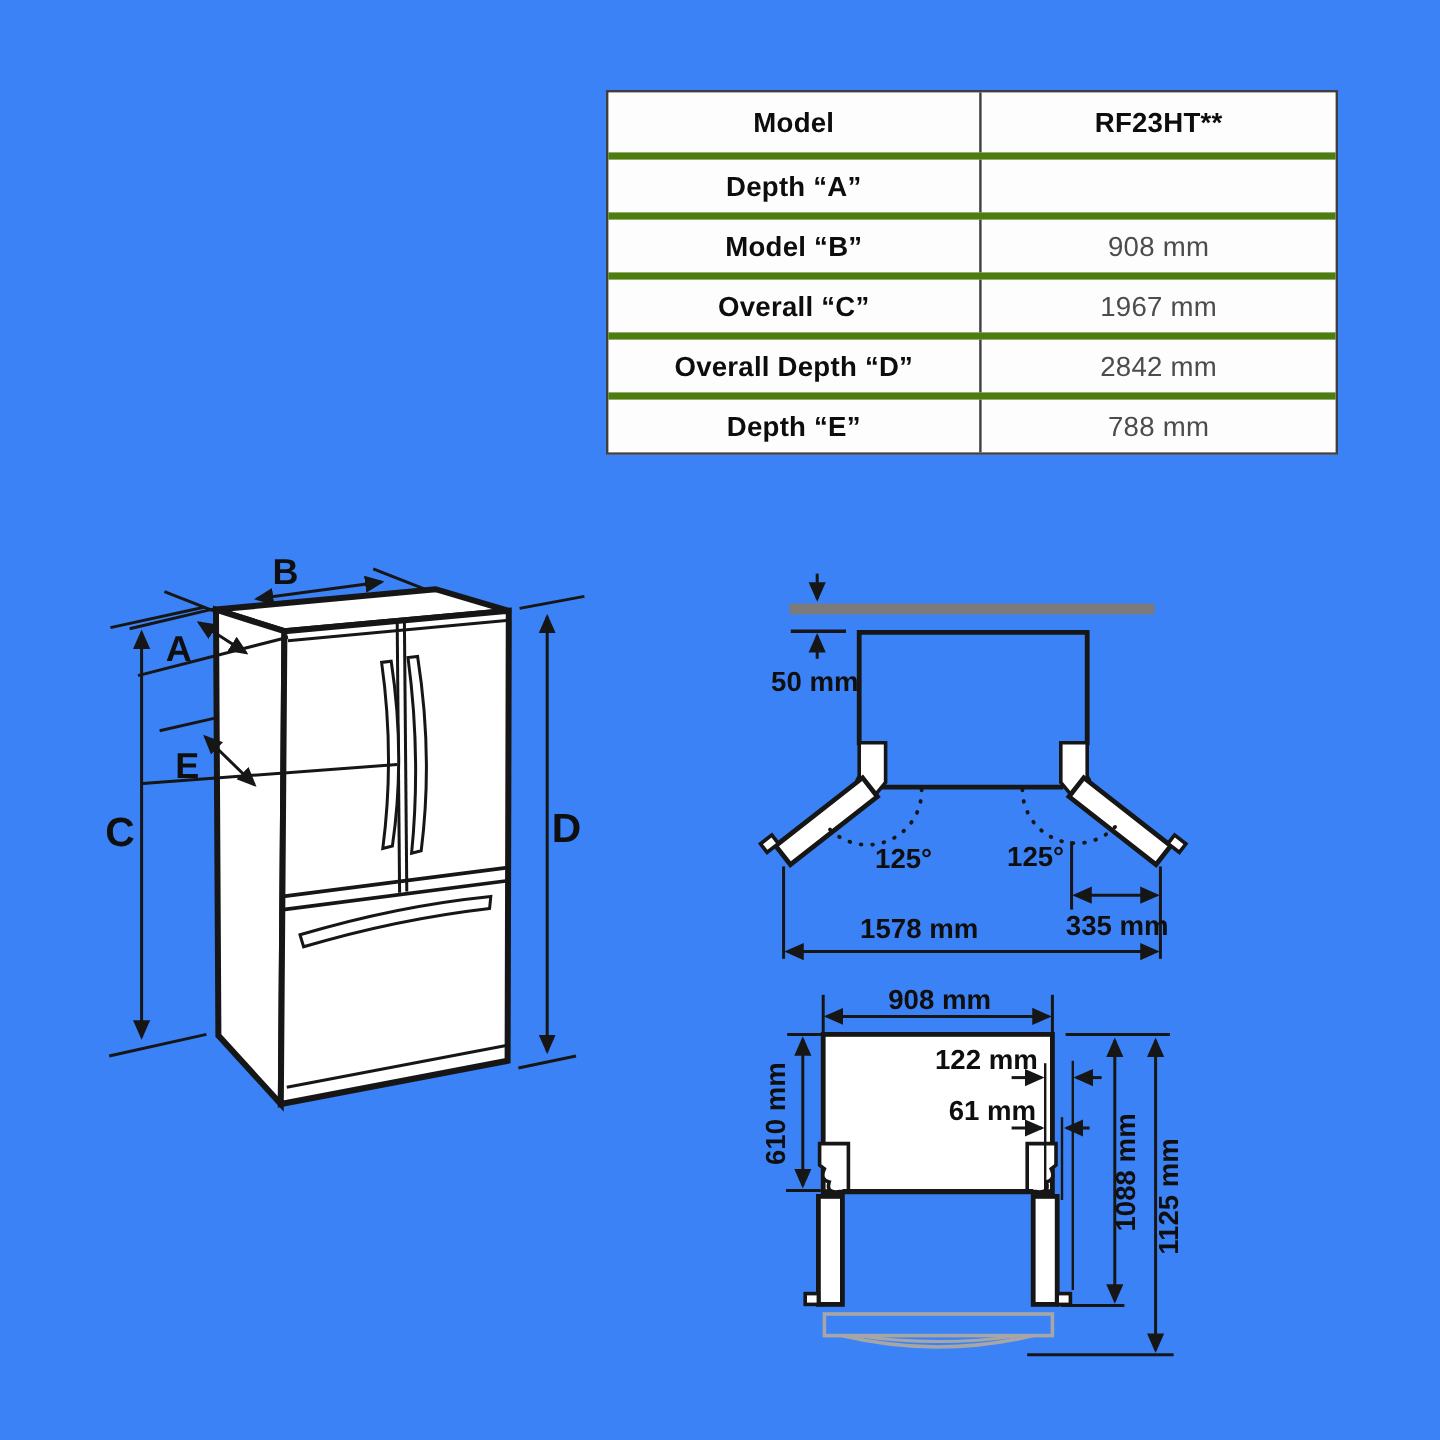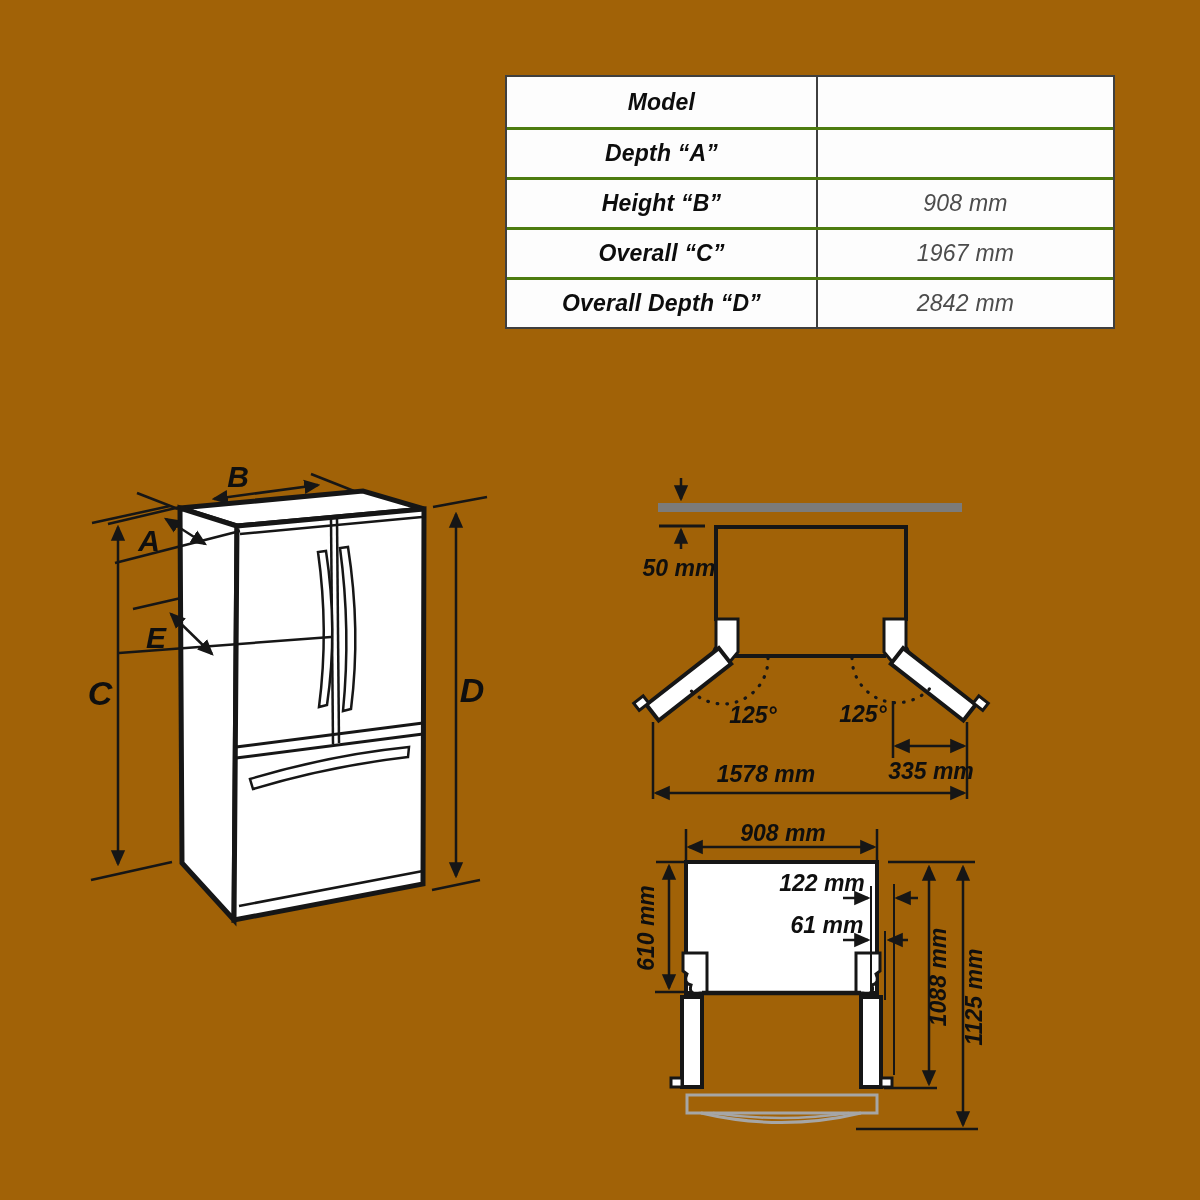--- a/index.html
+++ b/index.html
@@ -1,22 +1,22 @@
 <!DOCTYPE html>
 <html><head>
 <meta charset="utf-8">
 <style>
   html,body{margin:0;padding:0;background:#ffffff;}
-  .page{position:relative;width:1200px;height:1200px;background:#a16207;overflow:hidden;
-        font-family:"Liberation Sans",sans-serif;font-style:italic;}
+  .page{position:relative;width:1200px;height:1200px;background:#3b82f6;overflow:hidden;
+        font-family:"Liberation Sans",sans-serif;}
   
   .spec-table{position:absolute;left:505px;top:75px;width:610px;background:#fdfdfd;
               border:2px solid #3f3f3f;box-sizing:border-box;}
   .trow{display:flex;height:50px;box-sizing:border-box;}
-  .trow + .trow{border-top:3px solid #4d7c0f;}
+  .trow + .trow{border-top:6px solid #4d7c0f;}
   .cell{display:flex;align-items:center;justify-content:center;box-sizing:border-box;
         font-size:23px;letter-spacing:.2px;}
   .cell.label{width:311px;border-right:2px solid #3f3f3f;font-weight:bold;color:#0d0d0d;}
   .cell.value{flex:1;color:#4c4c4c;font-weight:normal;}
   .trow.header .cell.value{font-weight:bold;color:#0d0d0d;}
   
   svg.art{position:absolute;left:0;top:0;}
   .ln{stroke:#161616;fill:none;}
   .shape{stroke:#161616;fill:#ffffff;}
   .dim{stroke:#161616;stroke-width:2.5;fill:none;}
@@ -27,35 +27,40 @@
   .gray{stroke:#a6a6a6;fill:none;}
 </style>
 </head>
 <body>
 
 <div class="page">
 
   <div class="spec-table">
     <div class="trow header">
       <div class="cell label">Model</div>
+      <div class="cell value">RF23HT**</div>
     </div>
     <div class="trow">
       <div class="cell label">Depth “A”</div>
     </div>
     <div class="trow">
-      <div class="cell label">Height “B”</div>
+      <div class="cell label">Model “B”</div>
       <div class="cell value">908 mm</div>
     </div>
     <div class="trow">
       <div class="cell label">Overall “C”</div>
       <div class="cell value">1967 mm</div>
     </div>
     <div class="trow">
       <div class="cell label">Overall Depth “D”</div>
       <div class="cell value">2842 mm</div>
+    </div>
+    <div class="trow">
+      <div class="cell label">Depth “E”</div>
+      <div class="cell value">788 mm</div>
     </div>
   </div>
 
   <svg class="art" width="1200" height="1200" viewBox="0 0 1200 1200">
     <defs>
       <marker id="ah" viewBox="0 0 10 10" refX="8.5" refY="5" markerWidth="6.5" markerHeight="6.5" orient="auto-start-reverse">
         <path d="M0,0.6 L10,5 L0,9.4 Z" fill="#161616"></path>
       </marker>
     </defs>
 

